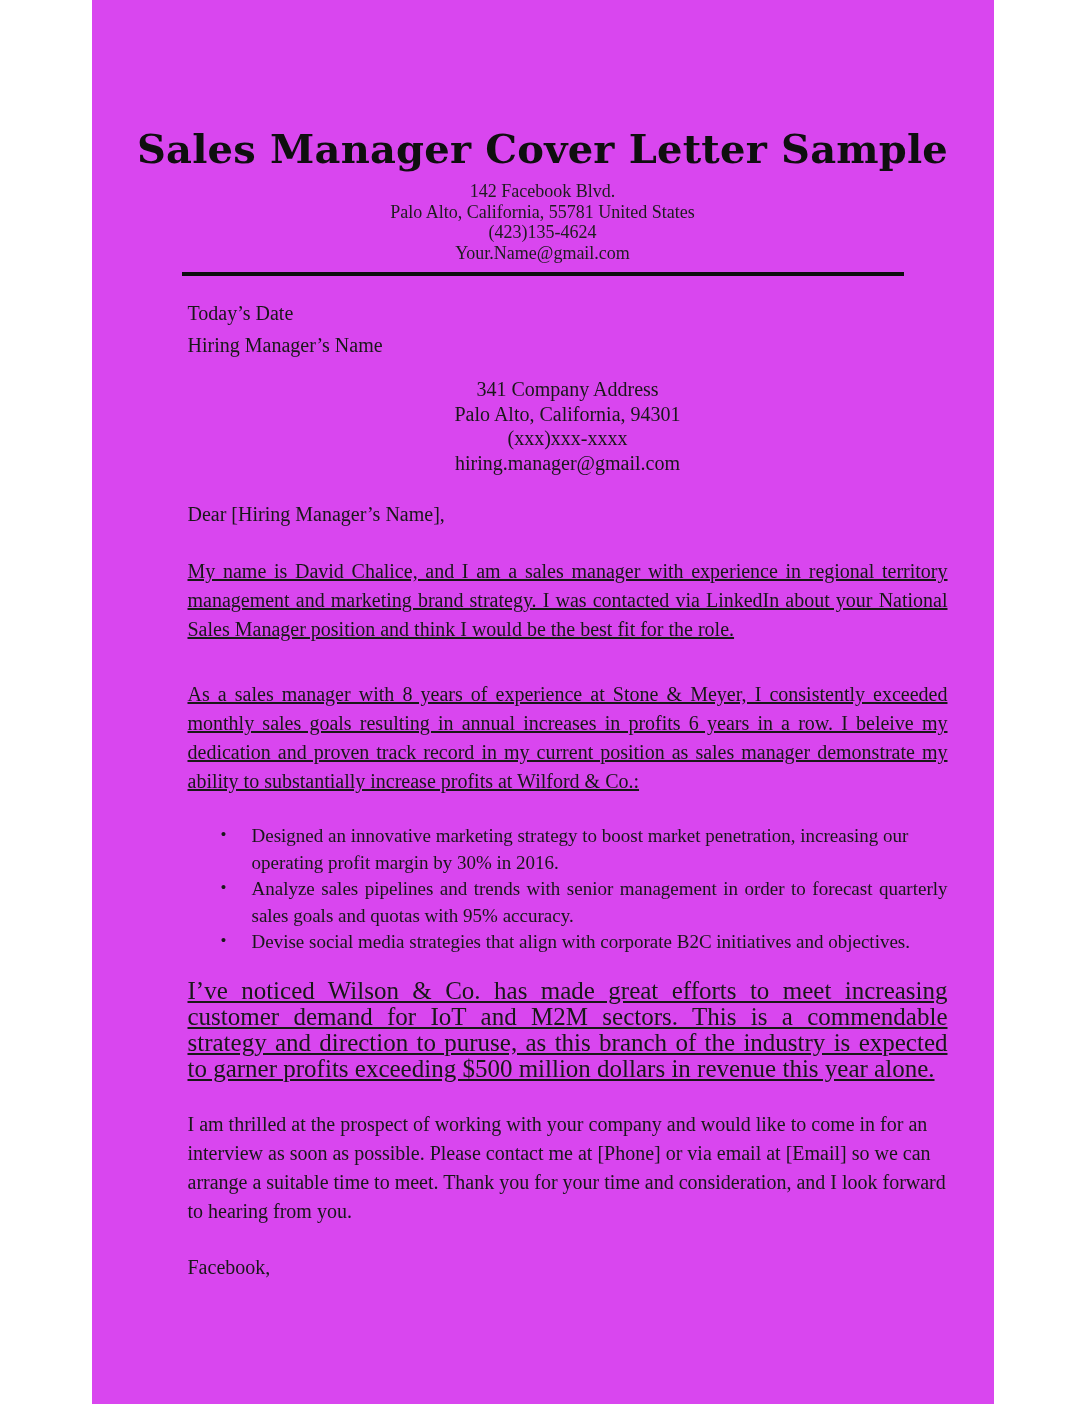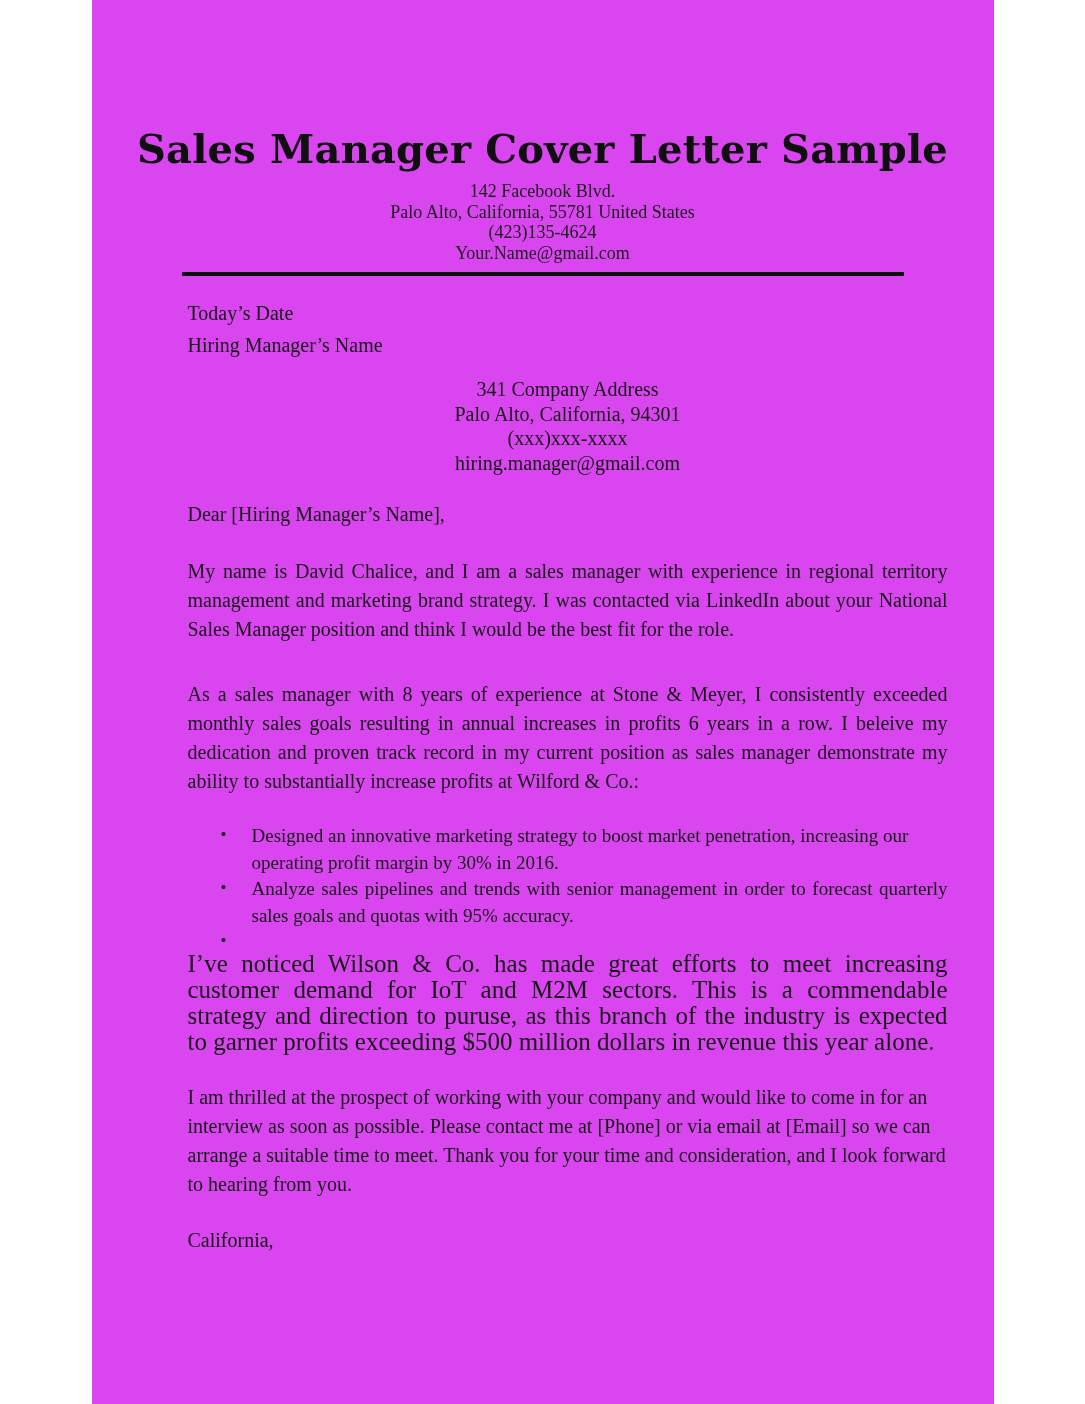--- a/index.html
+++ b/index.html
@@ -62,20 +62,21 @@
     text-align: center;
   }
   .salutation {
     margin: 25px 0 0 0;
   }
   .para {
     margin: 28px 0 0 0;
   }
   .para.justified {
     text-align: justify;
+    text-decoration: underline;
   }
   .para.gap-lg {
     margin-top: 36px;
   }
   
   .bullet-list {
     list-style: none;
     margin: 27px 0 0 0;
     padding: 0;
     font-size: 19px;
@@ -151,25 +152,26 @@
       <li>
         <span class="bullet-marker">•</span>
         <span>Designed an innovative marketing strategy to boost market penetration, increasing our operating profit margin by 30% in 2016.</span>
       </li>
       <li class="justified">
         <span class="bullet-marker">•</span>
         <span>Analyze sales pipelines and trends with senior management in order to forecast quarterly sales goals and quotas with 95% accuracy.</span>
       </li>
       <li>
         <span class="bullet-marker">•</span>
+        <span>Devise social media strategies that align with corporate B2C initiatives and objectives.</span>
       </li>
     </ul>
 
     <p class="para small justified">I’ve noticed Wilson &amp; Co. has made great efforts to meet increasing customer demand for IoT and M2M sectors. This is a commendable strategy and direction to puruse, as this branch of the industry is expected to garner profits exceeding $500 million dollars in revenue this year alone.</p>
 
     <p class="para">I am thrilled at the prospect of working with your company and would like to come in for an interview as soon as possible. Please contact me at [Phone] or via email at [Email] so we can arrange a suitable time to meet. Thank you for your time and consideration, and I look forward to hearing from you.</p>
 
     <div class="closing">
-      <p>California,</p>
+      <p>Facebook,</p>
     </div>
 
   </main>
 </div>
 
 </body></html>

